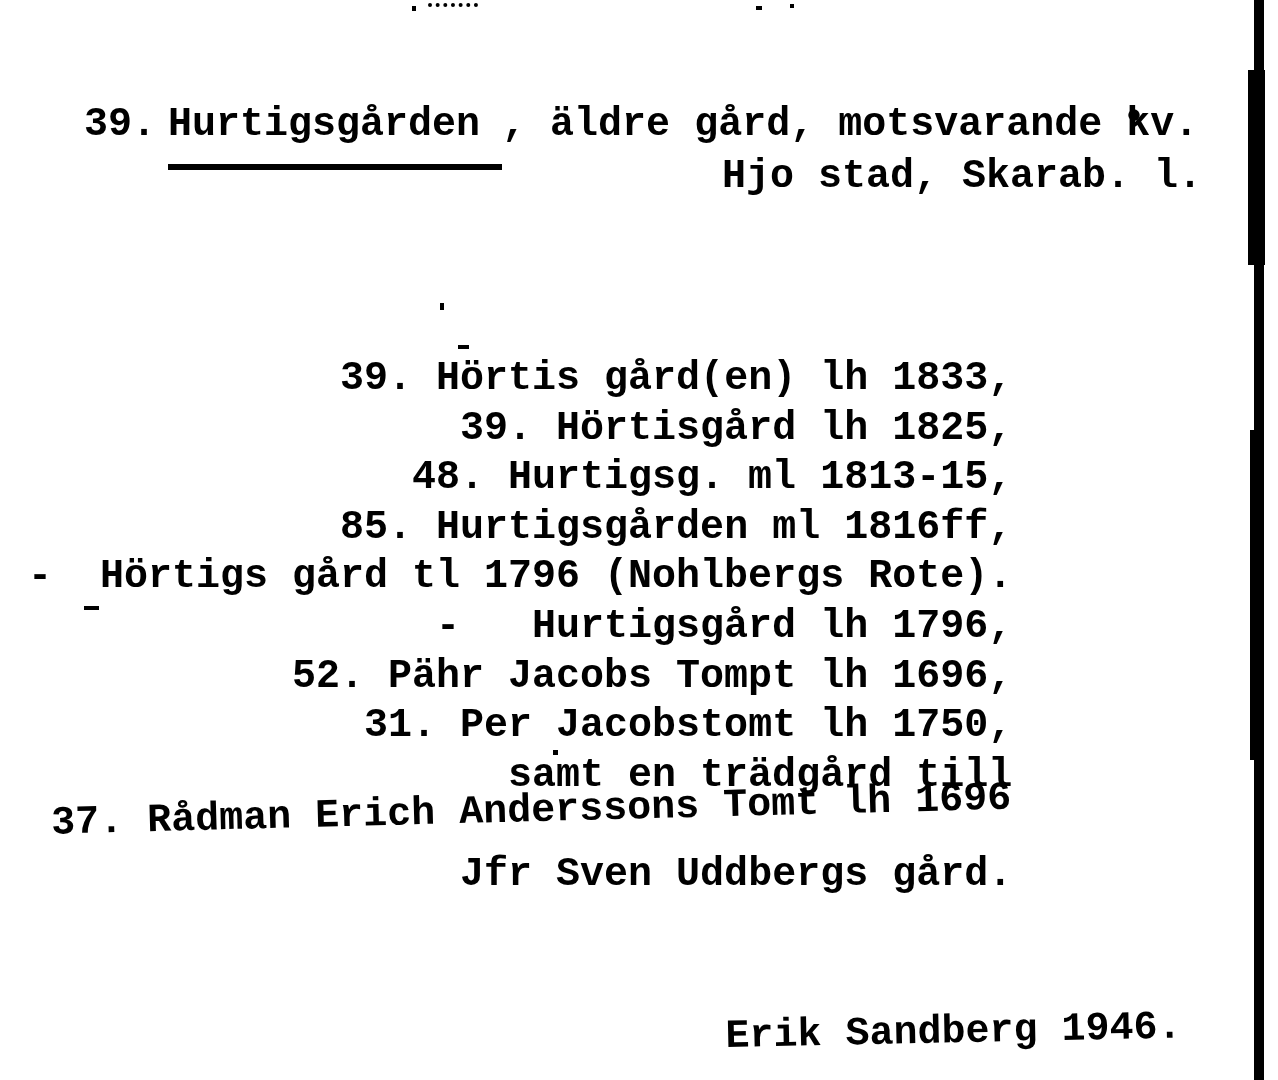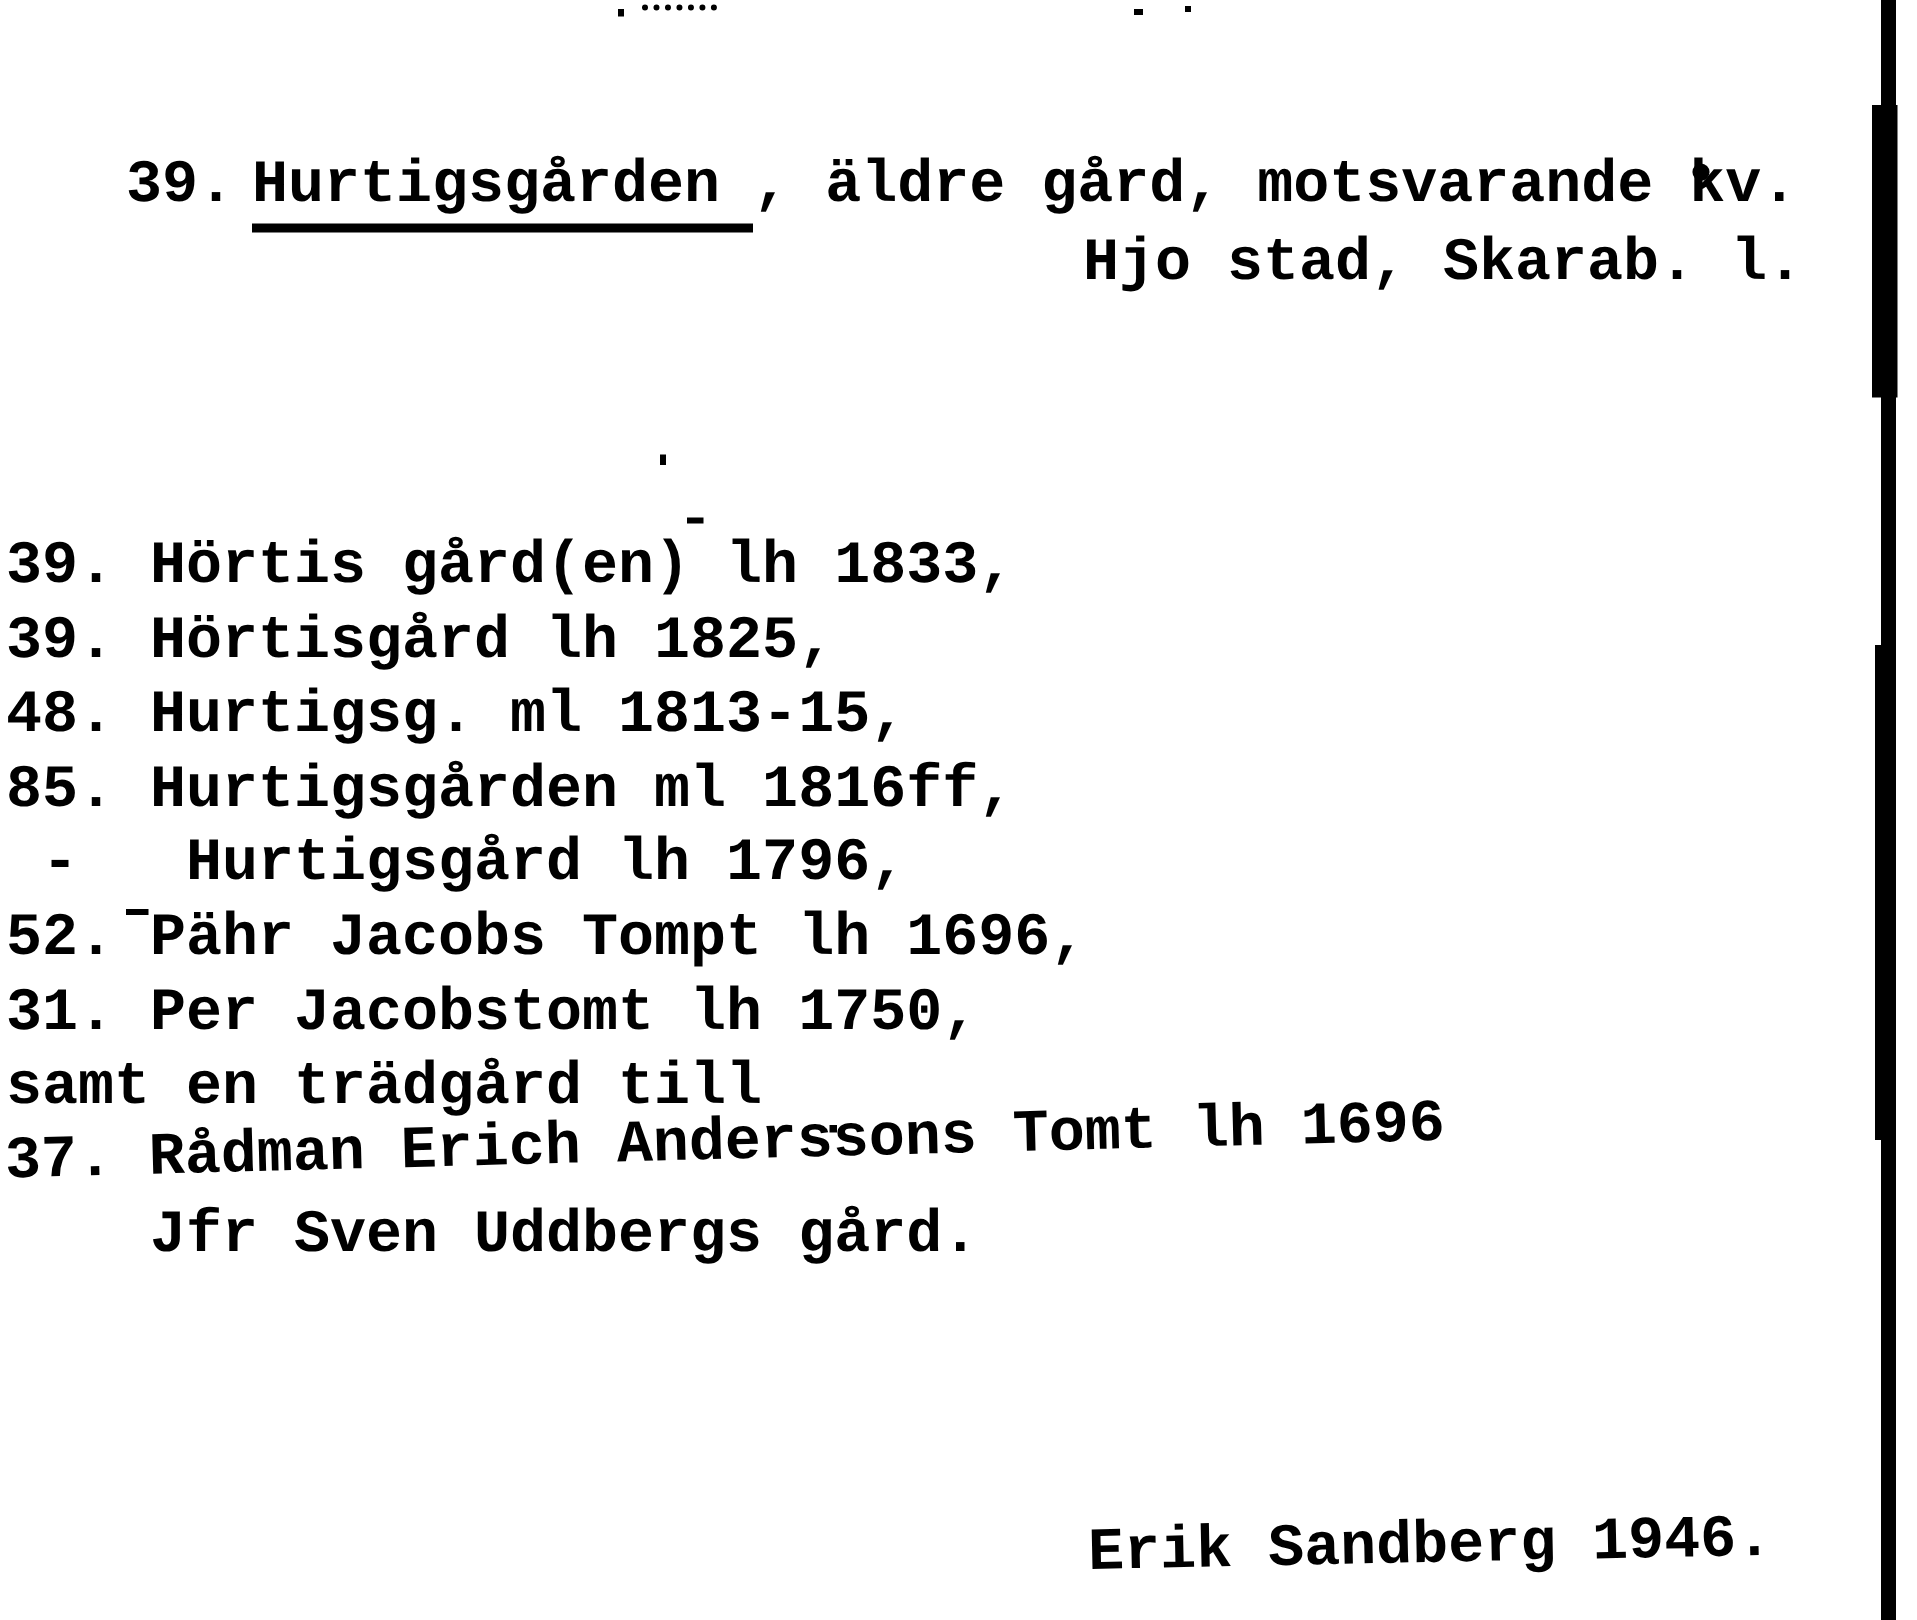--- a/index.html
+++ b/index.html
@@ -9,25 +9,25 @@
     overflow:hidden;
     position:relative;
     font-family:"Liberation Mono",monospace;
     font-weight:700;
     color:#000;
   }
   .card{position:absolute;inset:0;}
   .line{position:absolute;white-space:pre;font-size:40px;line-height:50px;}
   .heading-1{left:-12px;top:50px;}
   .heading-num{margin-right:12px;}
-  .heading-title{border-bottom:6px solid #000;padding-right:22px;padding-bottom:2px;}
+  .heading-title{border-bottom:6px solid #000;padding-right:22px;padding-bottom:17px;}
   .heading-2{left:470px;top:101px;}
   .heading-3{left:722px;top:152px;}
   .bullet{position:absolute;left:1122px;top:96px;font-size:40px;}
-  .entries{position:absolute;left:4px;top:354px;}
+  .entries{position:absolute;left:4px;top:354px;text-align:right;}
   .entry{white-space:pre;font-size:40px;height:49.6px;line-height:49.6px;}
   .tilt-up{transform:rotate(-1.5deg);transform-origin:0 100%;}
   .signature{left:726px;top:1012px;transform:rotate(-1.2deg);transform-origin:0 100%;}
   
   .scan-border{position:absolute;left:1254px;top:0;width:10px;height:1080px;background:#000;}
   .scan-border-blob-1{position:absolute;left:1248px;top:70px;width:17px;height:195px;background:#000;}
   .scan-border-blob-2{position:absolute;left:1250px;top:430px;width:14px;height:330px;background:#000;}
   
   .speck{position:absolute;background:#000;}
   .dotted-mark{position:absolute;left:428px;top:3px;width:50px;height:0;border-top:4px dotted #000;}
@@ -41,20 +41,21 @@
     <span class="heading-num">39.</span><span class="heading-title">Hurtigsgården</span><span>, äldre gård, motsvarande kv.</span>
   </div>
   <span class="bullet">•</span>
   <div class="line heading-3">Hjo stad, Skarab. l.</div>
 
   <div class="entries">
     <div class="entry">39. Hörtis gård(en) lh 1833,</div>
     <div class="entry">39. Hörtisgård lh 1825,</div>
     <div class="entry">48. Hurtigsg. ml 1813-15,</div>
     <div class="entry">85. Hurtigsgården ml 1816ff,</div>
+    <div class="entry"> -  Hörtigs gård tl 1796 (Nohlbergs Rote).</div>
     <div class="entry"> -   Hurtigsgård lh 1796,</div>
     <div class="entry">52. Pähr Jacobs Tompt lh 1696,</div>
     <div class="entry">31. Per Jacobstomt lh 1750,</div>
     <div class="entry">samt en trädgård till</div>
     <div class="entry tilt-up">37. Rådman Erich Anderssons Tomt lh 1696</div>
     <div class="entry">    Jfr Sven Uddbergs gård.</div>
   </div>
 
   <div class="line signature">Erik Sandberg 1946.</div>
 

